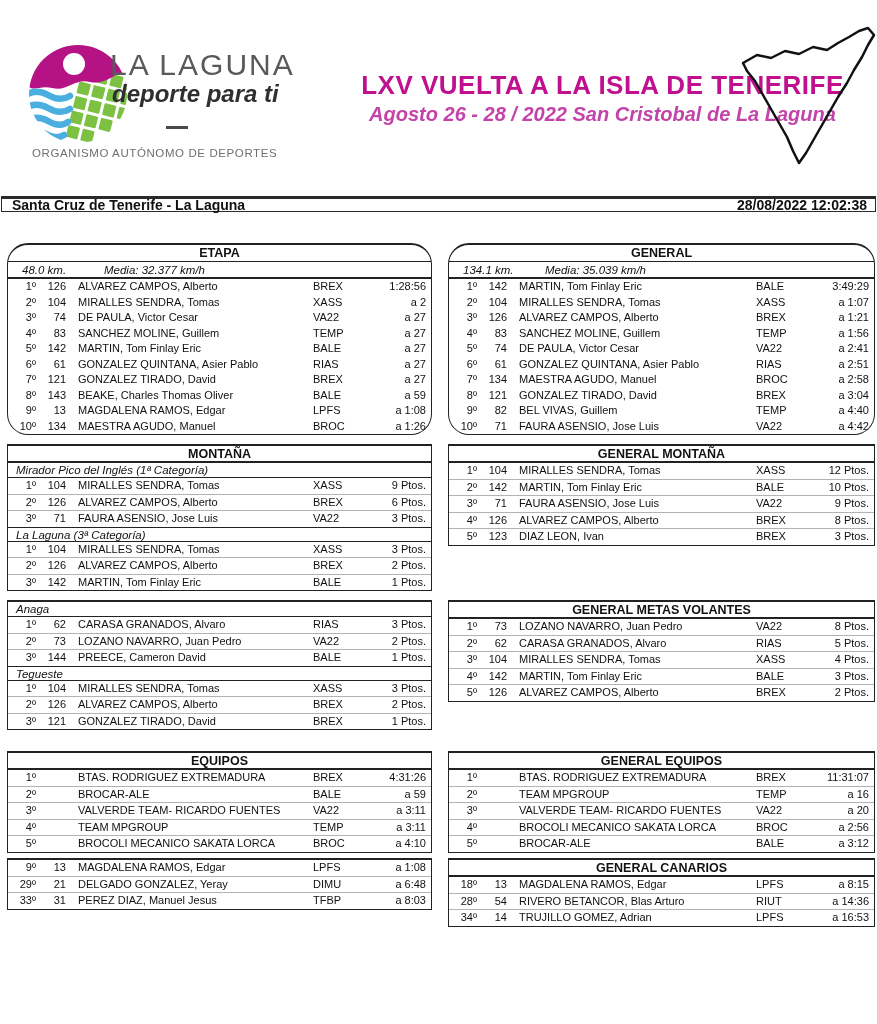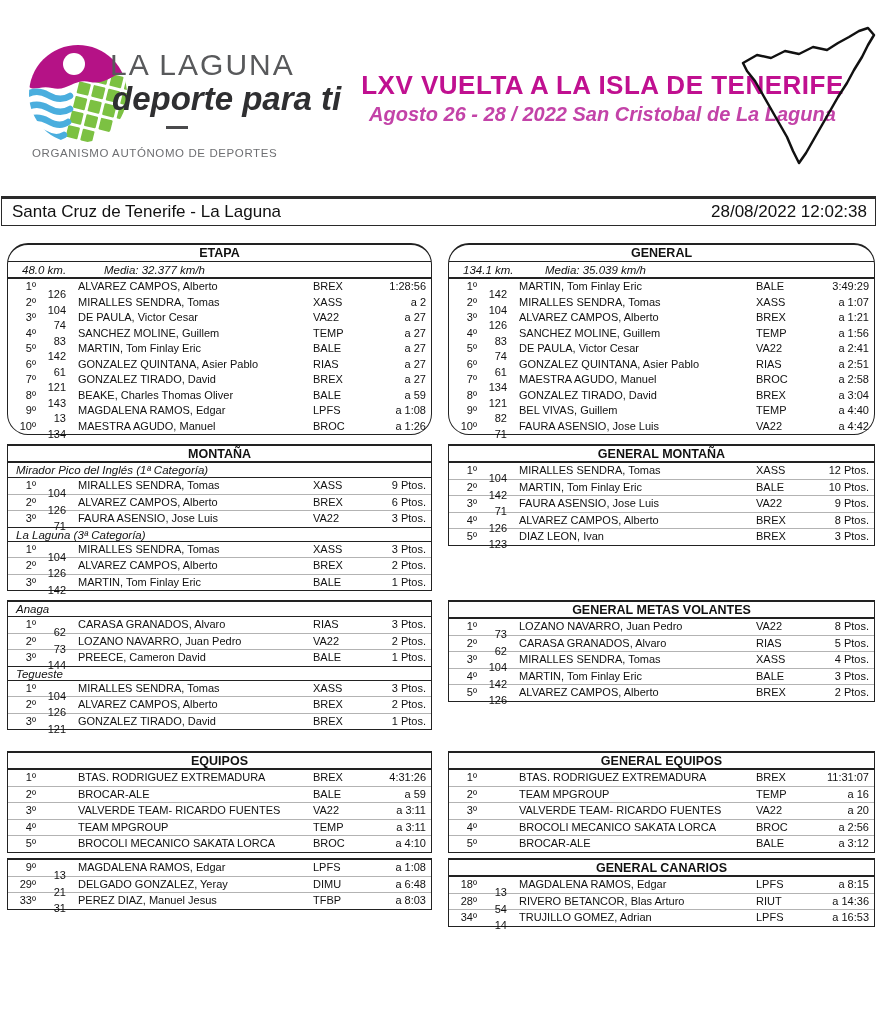--- a/index.html
+++ b/index.html
@@ -6,36 +6,36 @@
   html,body { margin:0; padding:0; background:#ffffff; }
   .page {
     position:relative; width:877px; height:1024px; background:#fff;
     font-family:"Liberation Sans", sans-serif; color:#111; overflow:hidden;
   }
 
   
   .logo-svg { position:absolute; left:28px; top:44px; width:100px; height:100px; }
   .logo-title { position:absolute; left:110px; top:48px; font-size:30px; font-weight:400;
     letter-spacing:2px; color:#58595b; white-space:nowrap; }
-  .logo-sub { position:absolute; left:112px; top:80px; font-size:33px; font-weight:700;
+  .logo-sub { position:absolute; left:112px; top:80px; font-size:24px; font-weight:700;
     font-style:italic; color:#2f2f31; white-space:nowrap; }
   .logo-dash { position:absolute; left:166px; top:126px; width:22px; height:3px; background:#4a4a4c; }
   .logo-caption { position:absolute; left:32px; top:147px; font-size:11.5px; letter-spacing:0.6px;
     color:#6e6f72; white-space:nowrap; }
 
   .event-title { position:absolute; left:330px; top:70px; width:545px; text-align:center;
     font-size:26px; font-weight:700; letter-spacing:0.5px; color:#c01090; white-space:nowrap; }
   .event-sub { position:absolute; left:330px; top:103px; width:545px; text-align:center;
     font-size:20px; font-weight:700; font-style:italic; color:#c343a8; white-space:nowrap; }
   .island-svg { position:absolute; left:735px; top:25px; width:142px; height:145px; }
 
   
-  .info-bar { position:absolute; left:1px; top:196px; width:875px; height:30px;
+  .info-bar { position:absolute; left:1px; top:196px; width:875px; height:16px;
     border:1px solid #2a2a2a; border-top-width:3px; display:flex; align-items:center;
-    justify-content:space-between; font-size:17px; font-weight:400; }
+    justify-content:space-between; font-size:14px; font-weight:700; }
   .info-bar .l { padding-left:10px; }
   .info-bar .r { padding-right:8px; }
 
   
   .tbl { position:absolute; border:1px solid #222; border-top-width:2px; background:#fff;
     font-size:11px; line-height:normal; }
   .col-l { left:7px;  width:425px; }
   .col-r { left:448px; width:427px; }
   .t-title { font-weight:700; text-align:center; font-size:12.5px; height:17px; line-height:16px;
     border-bottom:2px solid #222; }
@@ -43,21 +43,21 @@
   .t-media { display:flex; font-style:italic; font-size:11.5px; height:17px; line-height:16px;
     border-bottom:2px solid #222; }
   .t-media .d { margin-left:14px; width:82px; }
   .t-media .m { }
   .t-sub { font-style:italic; font-size:11.5px; height:15px; line-height:14px; padding-left:8px;
     border-bottom:1px solid #222; white-space:nowrap; }
   .t-sub.bt { border-top:1px solid #222; }
   .t-row { display:flex; height:15.5px; line-height:15.5px; white-space:nowrap; }
   .t-row.sep { border-top:1px solid #b3b3b3; height:16.5px; }
   .c-pos { width:28px; text-align:right; }
-  .c-num { width:30px; text-align:right;margin-top:8px; }
+  .c-num { width:30px; text-align:right; }
   .c-name { flex:1; padding-left:12px; overflow:hidden; }
   .c-team { width:60px; }
   .c-val { width:58px; text-align:right; padding-right:5px; }
 
   
   #t-etapa, #t-general { top:243px;border-radius:21px; }
   #t-montana, #t-general_montana { top:444px; }
   #t-metas, #t-general_metas { top:600px; }
   #t-equipos, #t-general_equipos { top:751px; }
   #t-canarios, #t-general_canarios { top:858px; }

